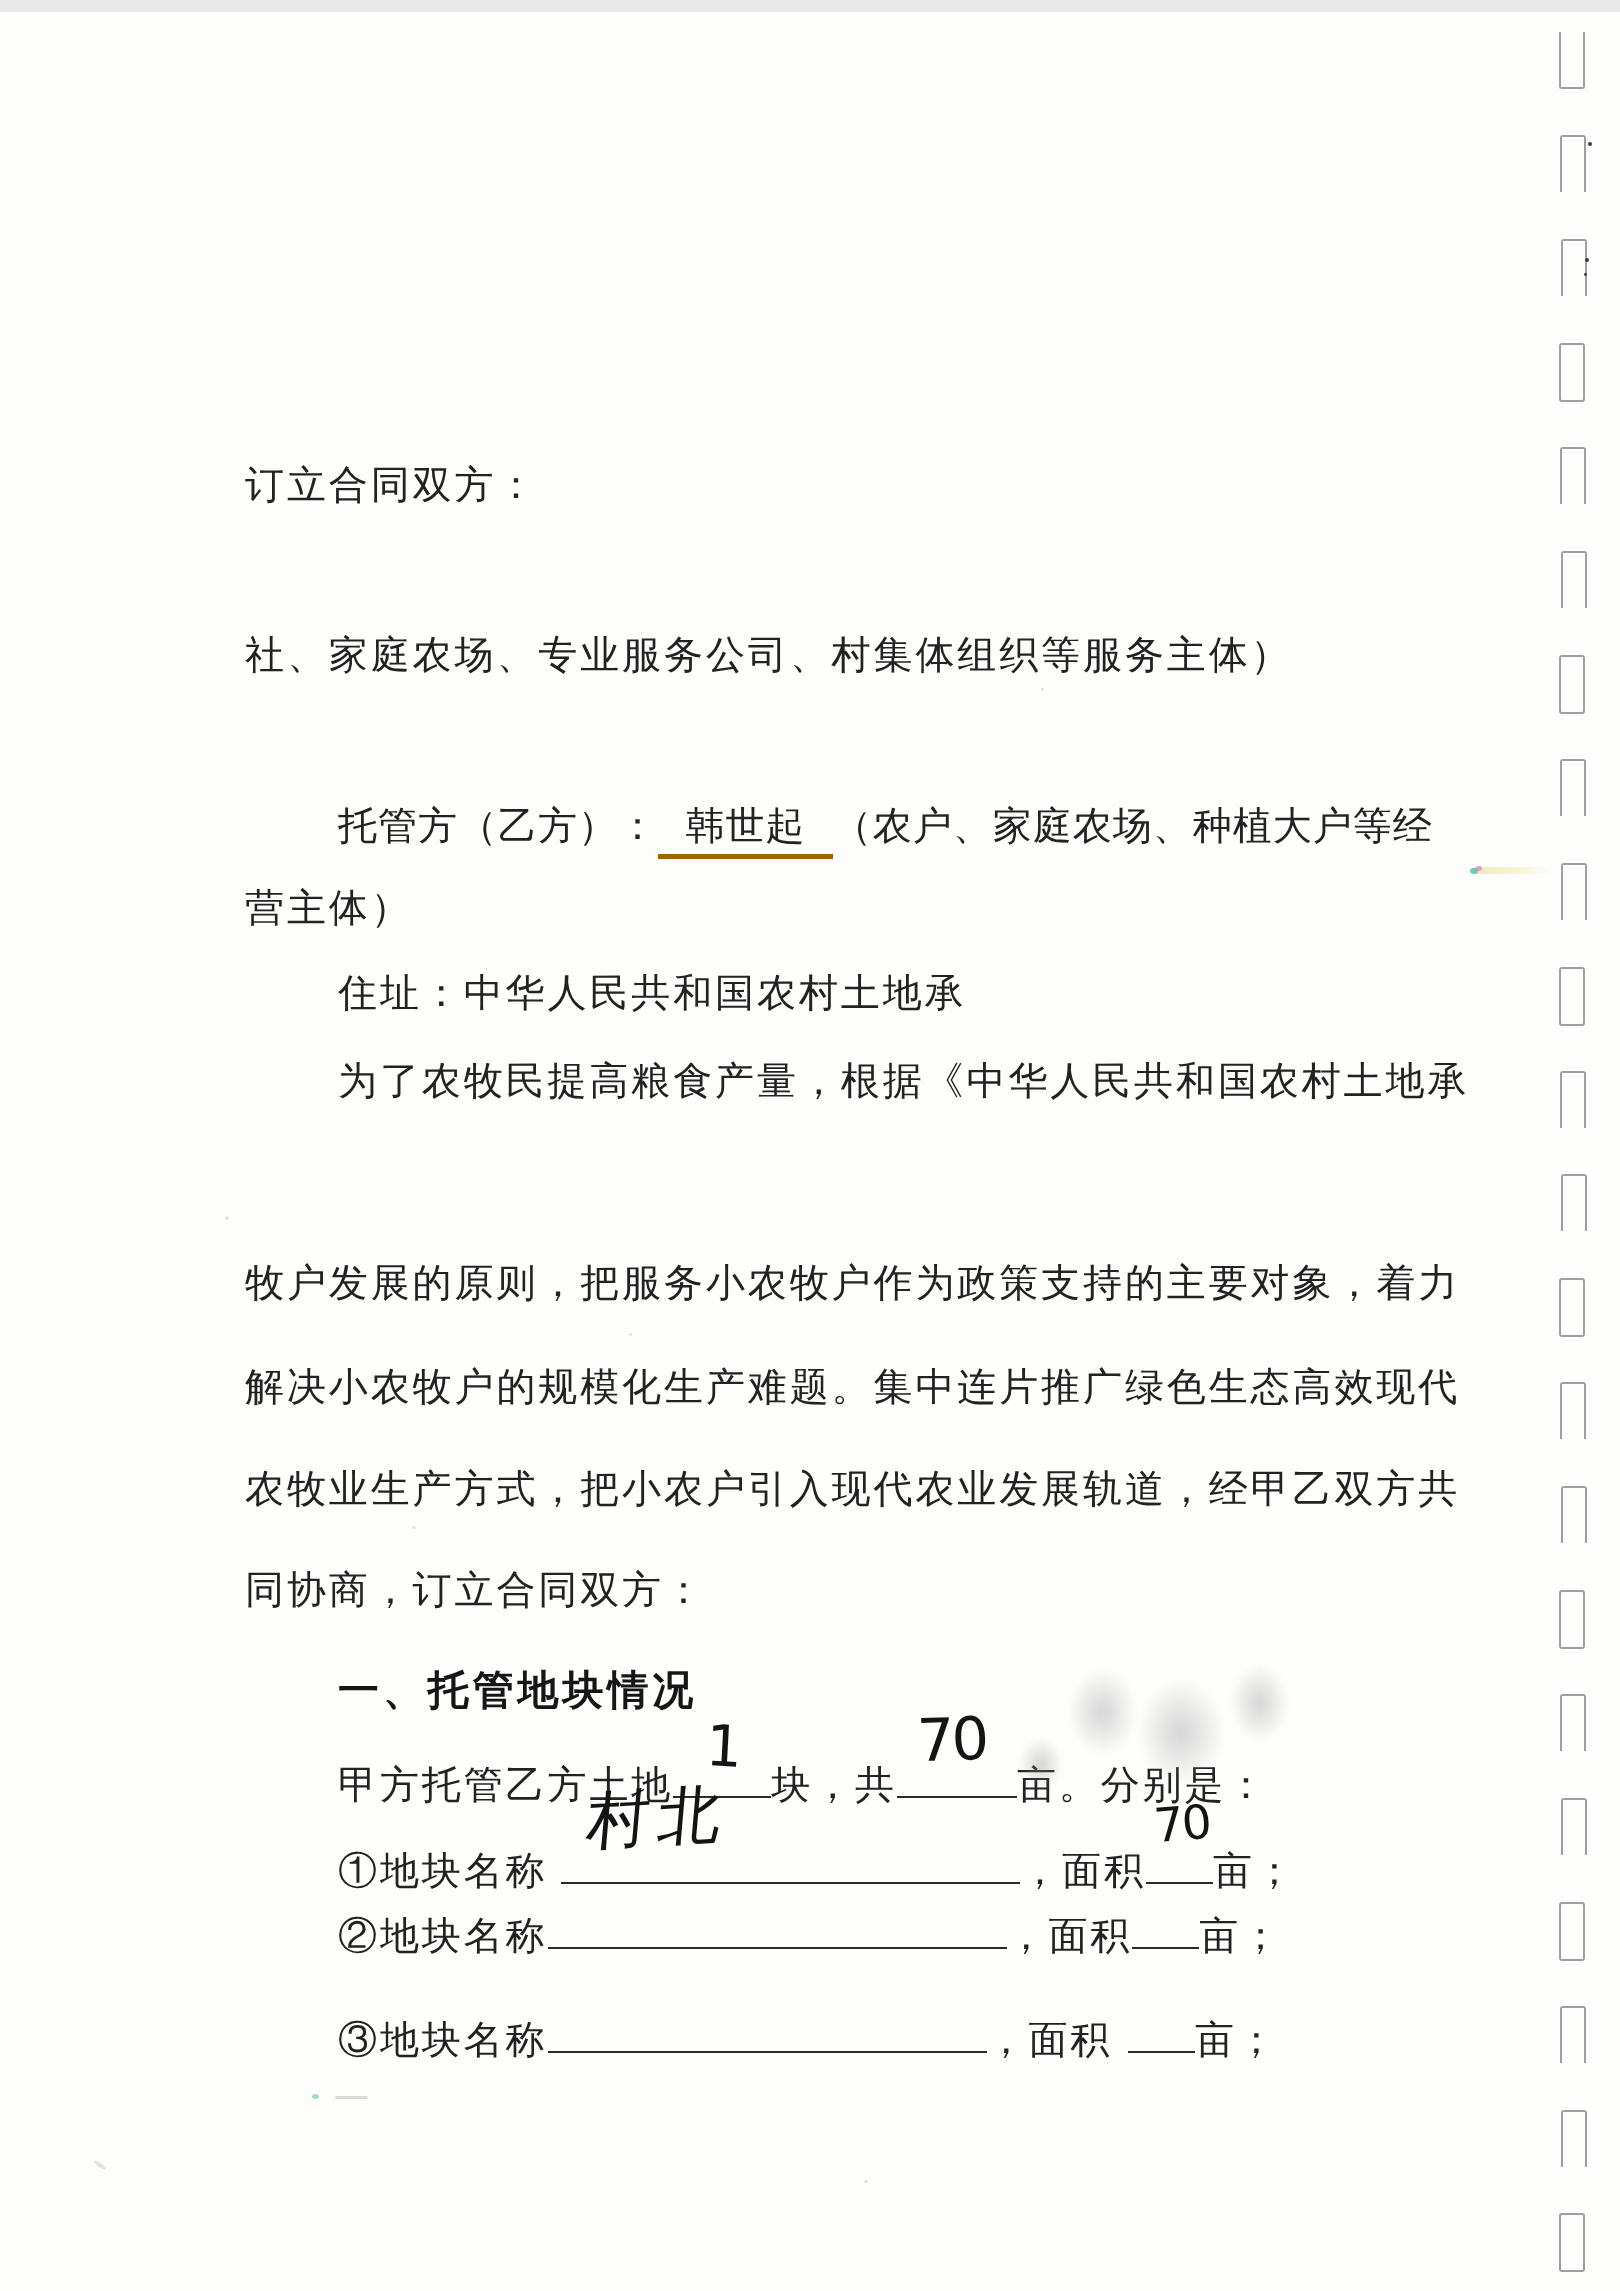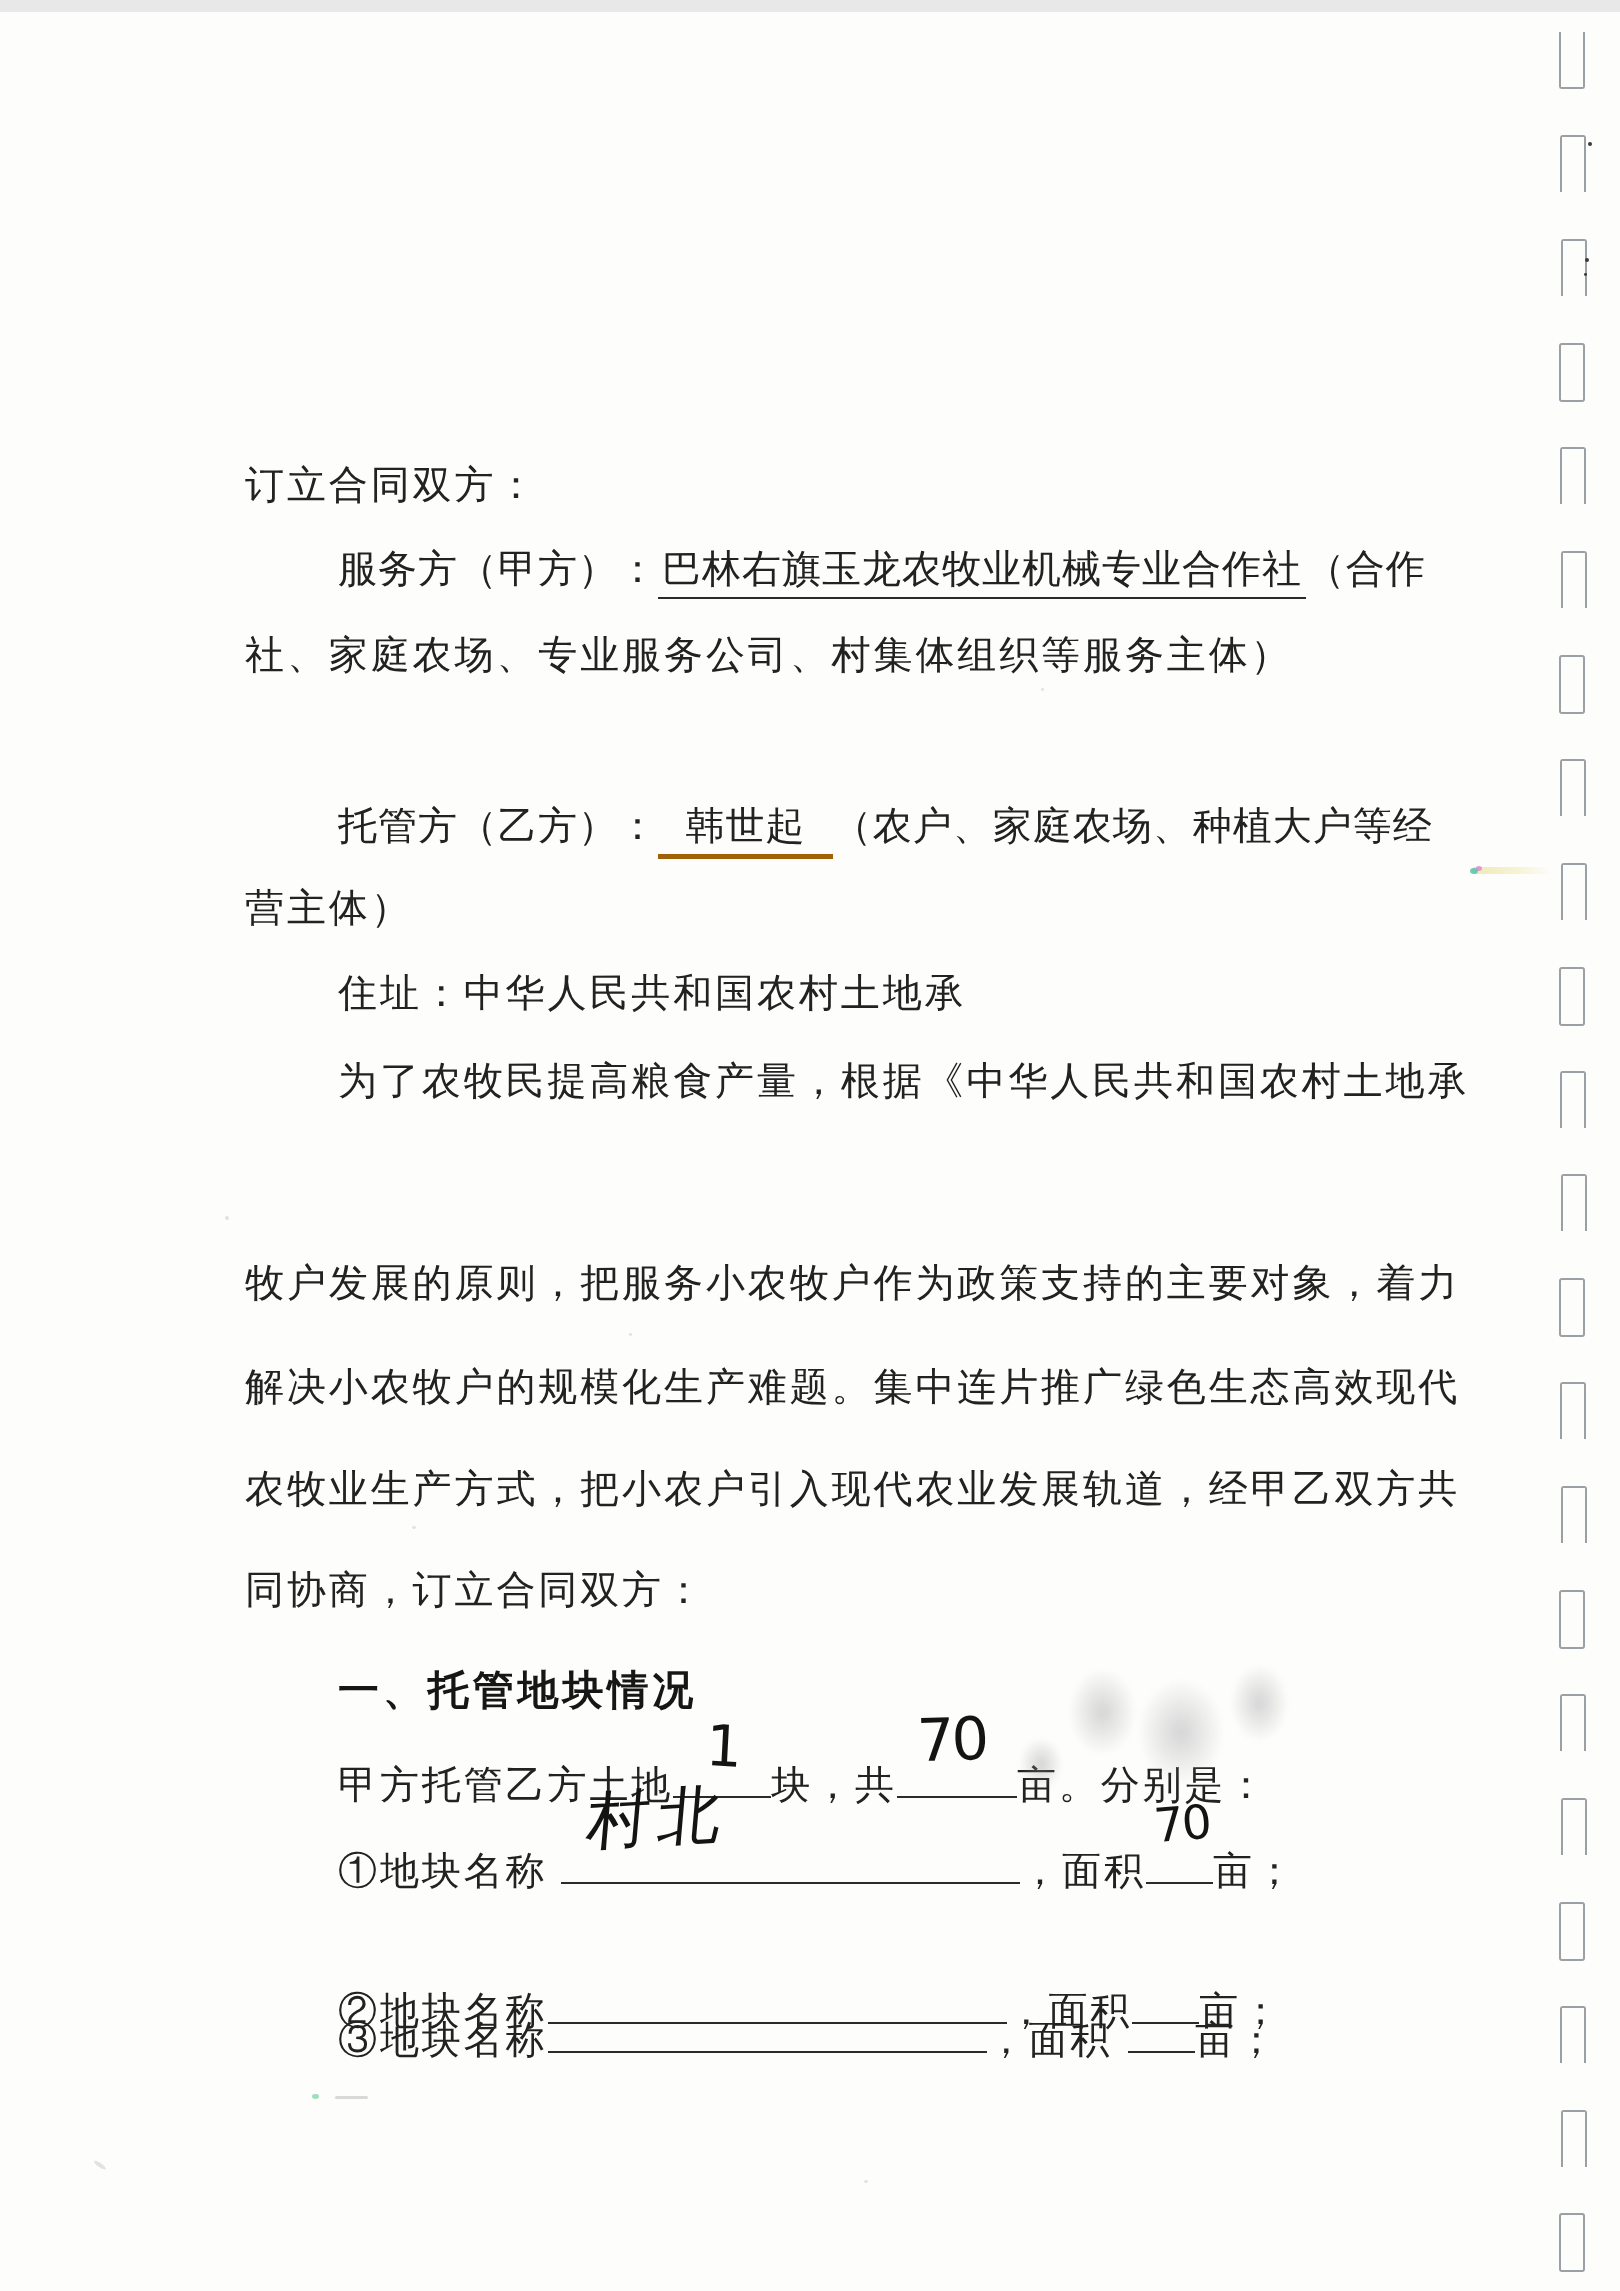--- a/index.html
+++ b/index.html
@@ -92,23 +92,20 @@
   .dash-gray{position:absolute;left:335px;top:2084px;width:33px;height:2.9px;background:#cfcfcf;border-radius:2px;opacity:.8;}
   .noise{position:absolute;background:#c8c8c8;border-radius:50%;opacity:.5;}
 </style>
 </head>
 <body>
 
 <div id="page">
 
   <div class="line" style="top:453px">订立合同双方：</div>
 
-  <div class="line indent tight" style="top:537px">
-    <span>服务方（甲方）：</span><span class="uname">巴林右旗玉龙农牧业机械专业合作社</span><span>（合作</span>
-  </div>
 
   <div class="line" style="top:623px">社、家庭农场、专业服务公司、村集体组织等服务主体）</div>
 
 
   <div class="line indent tight" style="top:794px">
     <span>托管方（乙方）：</span><span class="uname-pad">韩世起</span><span>（农户、家庭农场、种植大户等经</span>
   </div>
 
   <div class="line" style="top:876px">营主体）</div>
 
@@ -123,21 +120,21 @@
   <div class="line indent heading" style="top:1658px">一、托管地块情况</div>
 
   <div class="line indent" style="top:1743px">
     <span>甲方托管乙方土地</span><span class="blank w-count"><span class="hw hw-count">1</span></span><span>块，共</span><span class="blank w-total"><span class="hw hw-total">70</span></span><span>亩。分别是：</span>
   </div>
 
   <div class="line indent" style="top:1829px">
     <span>①</span><span>地块名称</span><span class="gap-sm"></span><span class="blank w-name"><span class="hw hw-name">村北</span></span><span>，面积</span><span class="blank w-area"><span class="hw hw-area">70</span></span><span>亩；</span>
   </div>
 
-  <div class="line indent" style="top:1969px">
+  <div class="line indent" style="top:1894px">
     <span>②</span><span>地块名称</span><span class="blank w-name"><span class="hw hw-name"></span></span><span>，面积</span><span class="blank w-area"><span class="hw hw-area"></span></span><span>亩；</span>
   </div>
 
   <div class="line indent" style="top:1998px">
     <span>③</span><span>地块名称</span><span class="blank w-name" style="width:439px"><span class="hw hw-name"></span></span><span style="margin-right:15.7px">，面积</span><span class="blank w-area"><span class="hw hw-area"></span></span><span>亩；</span>
   </div>
 
   <div class="ghost" style="left:1068px;top:1656px;width:69px;height:88px"></div>
   <div class="ghost" style="left:1137px;top:1666px;width:88px;height:108px"></div>
   <div class="ghost" style="left:1230px;top:1652px;width:59px;height:78px"></div>

